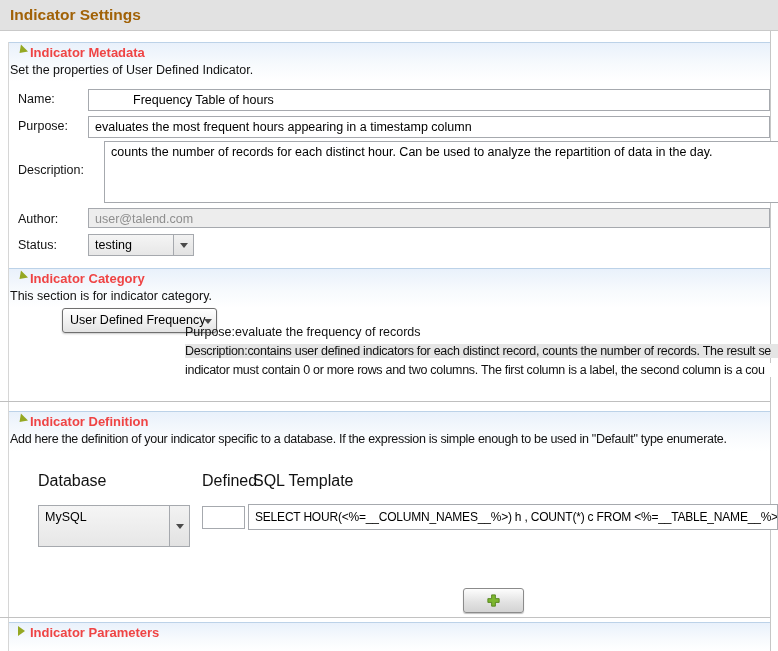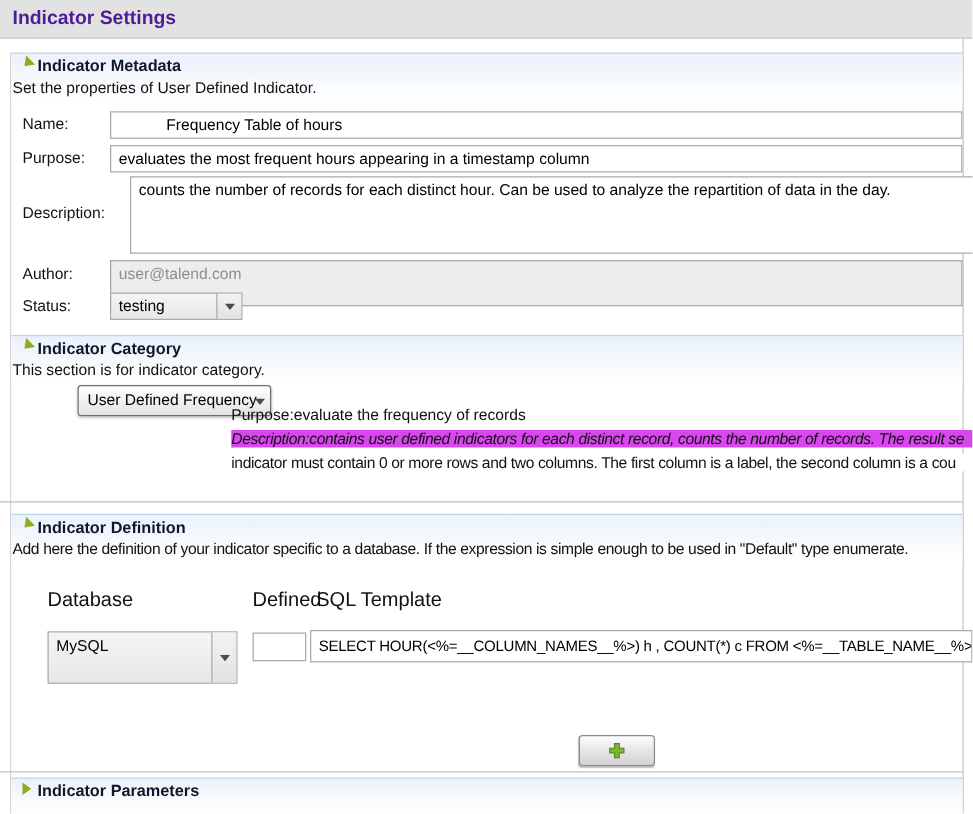--- a/index.html
+++ b/index.html
@@ -5,31 +5,31 @@
   html,body{margin:0;padding:0;}
   body{
     width:778px;height:651px;overflow:hidden;background:#ffffff;
     font-family:"Liberation Sans","DejaVu Sans",sans-serif;
     font-size:12.5px;color:#111;position:relative;
     -webkit-font-smoothing:antialiased;
   }
   .abs{position:absolute;}
   
   .titlebar{left:0;top:0;width:778px;height:30px;background:#e2e2e2;border-bottom:1px solid #c9c9c9;}
-  .page-title{left:10px;top:6px;font-size:15.5px;font-weight:bold;color:#4c1d95;}
+  .page-title{left:10px;top:6px;font-size:15.5px;font-weight:bold;color:#a16207;}
   
   .vline{width:1px;background:#cfcfcf;}
   .hline{height:1px;background:#bfbfbf;}
   
   .section-head{
     left:9px;width:761px;box-sizing:border-box;
     border-top:1px solid #bcd2e8;
     background:linear-gradient(to bottom,#e9f1fb 0%,#f7fafd 55%,#ffffff 100%);
   }
-  .section-title{font-size:13px;font-weight:bold;color:#0f172a;white-space:nowrap;}
+  .section-title{font-size:13px;font-weight:bold;color:#ef4444;white-space:nowrap;}
   .section-desc{font-size:12.5px;color:#111;white-space:nowrap;}
   
   .twistie-open{
     width:0;height:0;border-left:5px solid transparent;border-right:5px solid transparent;
     border-top:7px solid #95a822;transform:rotate(45deg);
   }
   .twistie-closed{
     width:0;height:0;border-top:5px solid transparent;border-bottom:5px solid transparent;
     border-left:7px solid #95a822;
   }
@@ -93,41 +93,41 @@
 <div class="abs flabel" style="left:18px;top:92px;">Name:</div>
 <div class="abs tfield" style="left:88px;top:89px;width:682px;height:22px;padding-left:44px;">Frequency Table of hours</div>
 
 <div class="abs flabel" style="left:18px;top:119px;">Purpose:</div>
 <div class="abs tfield" style="left:88px;top:116px;width:682px;height:22px;">evaluates the most frequent hours appearing in a timestamp column</div>
 
 <div class="abs flabel" style="left:18px;top:163px;">Description:</div>
 <div class="abs tfield tarea" style="left:104px;top:141px;width:775px;height:62px;">counts the number of records for each distinct hour. Can be used to analyze the repartition of data in the day.</div>
 
 <div class="abs flabel" style="left:18px;top:212px;">Author:</div>
-<div class="abs tfield disabled" style="left:88px;top:208px;width:682px;height:37px;">user@talend.com</div>
+<div class="abs tfield disabled" style="left:88px;top:208px;width:682px;height:20px;">user@talend.com</div>
 
 <div class="abs flabel" style="left:18px;top:238px;">Status:</div>
 <div class="abs flat-combo" style="left:88px;top:234px;width:106px;height:22px;">
   <span class="combo-text">testing</span>
   <span class="arrow-zone">
       <span class="chev"></span>
     </span>
 </div>
 
 <div class="abs section-head" style="top:268px;height:40px;"></div>
 <div class="abs twistie-open" style="left:17px;top:273px;"></div>
 <div class="abs section-title" style="left:30px;top:271px;">Indicator Category</div>
 <div class="abs section-desc" style="left:10px;top:289px;">This section is for indicator category.</div>
 
 <div class="abs round-combo" style="left:22px;top:308px;width:155px;height:25px;margin-left:40px;">
   <span class="combo-text">User Defined Frequency</span>
   <span class="chev"></span>
 </div>
 <div class="abs cat-text" style="left:185px;top:313px;margin-top:12px;">Purpose:evaluate the frequency of records</div>
-<div class="abs cat-text clip tight" style="left:185px;top:344px;width:593px;background:#d946ef;font-style:italic;">Description:contains user defined indicators for each distinct record, counts the number of records. The result se</div>
+<div class="abs cat-text clip tight" style="left:185px;top:344px;width:593px;background:#e5e5e5;">Description:contains user defined indicators for each distinct record, counts the number of records. The result se</div>
 <div class="abs cat-text clip tight" style="left:185px;top:363px;width:593px;background:#fff;">indicator must contain 0 or more rows and two columns. The first column is a label, the second column is a cou</div>
 
 <div class="abs hline" style="left:0;top:401px;width:770px;"></div>
 <div class="abs section-head" style="top:411px;height:40px;"></div>
 <div class="abs twistie-open" style="left:17px;top:416px;"></div>
 <div class="abs section-title" style="left:30px;top:414px;">Indicator Definition</div>
 <div class="abs section-desc tight" style="left:10px;top:432px;width:758px;overflow:hidden;">Add here the definition of your indicator specific to a database. If the expression is simple enough to be used in "Default" type enumerate.</div>
 
 <div class="abs colhead" style="left:38px;top:472px;">Database</div>
 <div class="abs colhead" style="left:202px;top:472px;">Defined</div>

